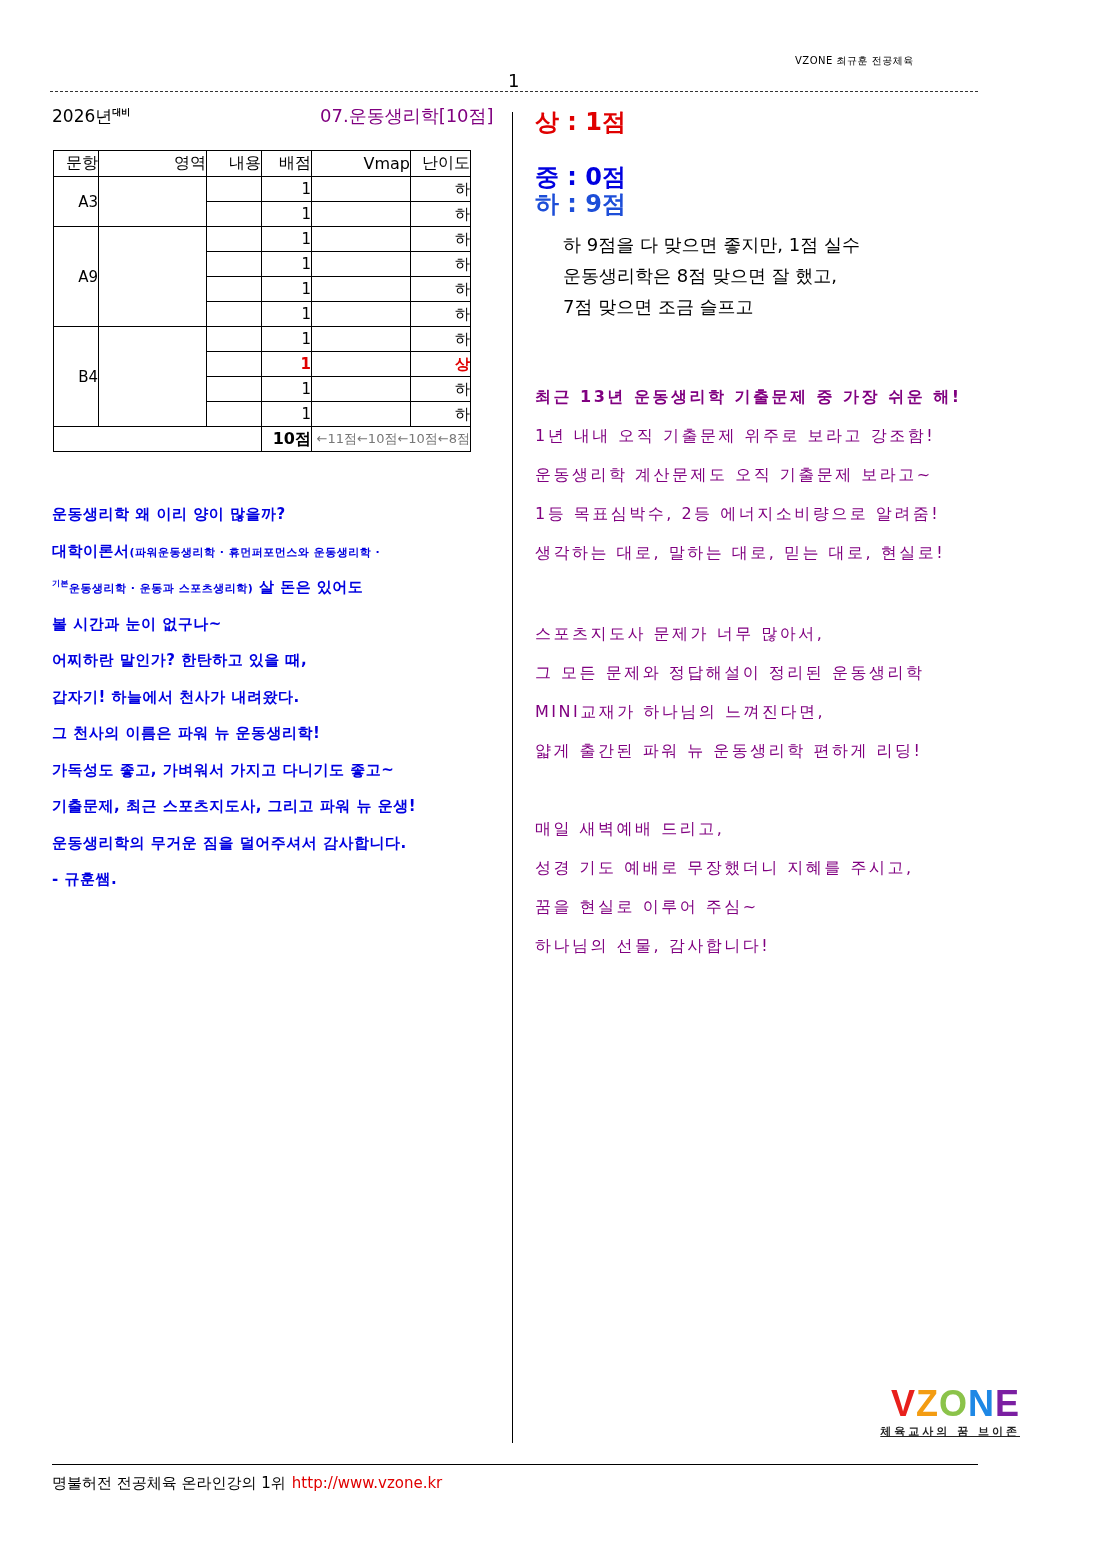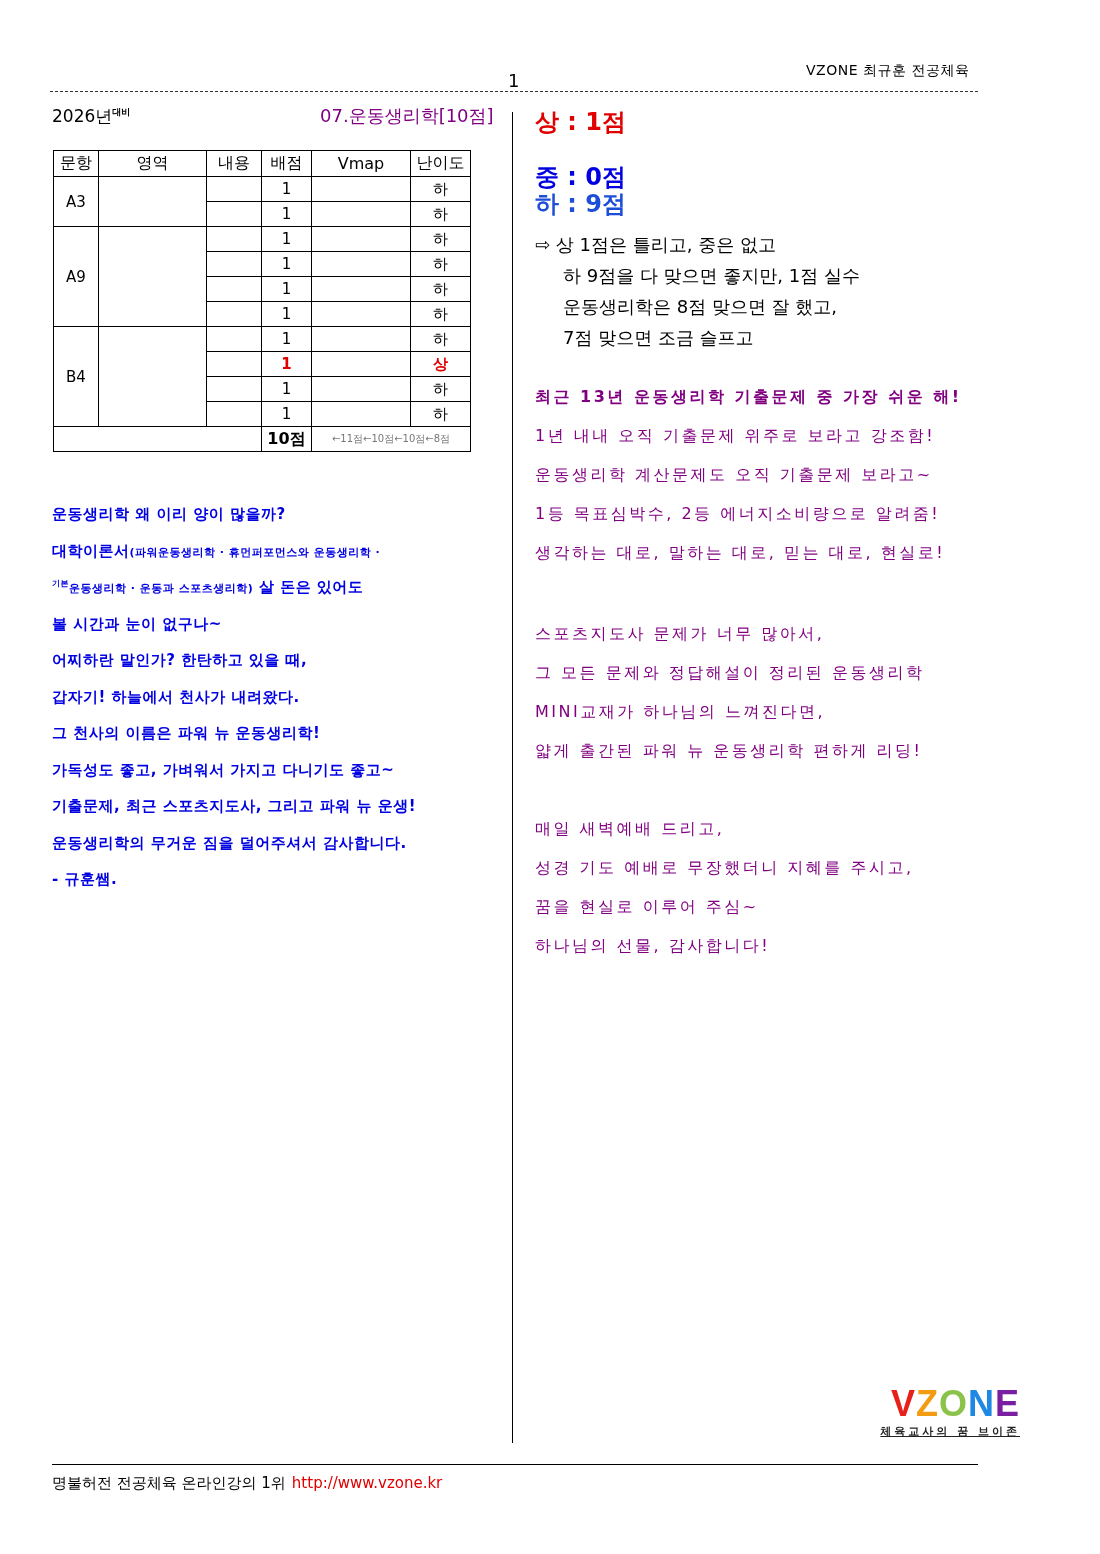--- a/index.html
+++ b/index.html
@@ -1,35 +1,35 @@
 <!DOCTYPE html>
 <html><head>
 <meta charset="utf-8">
 <style>
   html, body { margin: 0; padding: 0; background: #ffffff; }
   body { width: 1100px; height: 1554px; position: relative; overflow: hidden;
          font-family: "DejaVu Sans", "Liberation Sans", sans-serif; color: #000; }
   .abs { position: absolute; }
-  .header-brand { left: 795px; top: 62px; font-size: 14px; letter-spacing: 0.5px; margin-left: 11px; }
+  .header-brand { left: 795px; top: 54px; font-size: 10px; letter-spacing: 0.5px; }
   .dash-line { left: 50px; top: 91px; width: 928px; height: 0; border-top: 1px dashed #333; }
   .page-num { left: 508px; top: 70px; font-size: 18px; }
   .year { left: 52px; top: 105px; font-size: 17px; }
   .year sup { font-size: 9px; font-weight: bold; vertical-align: 7px; }
   .chapter { left: 320px; top: 104px; font-size: 18px; color: #800080; }
   .vdivider { left: 512px; top: 112px; width: 0; height: 1331px; border-left: 1.5px solid #000; }
 
   table.grid { position: absolute; left: 53px; top: 150px; border-collapse: collapse;
                font-size: 15px; }
-  table.grid td { border: 1px solid #000; height: 24px; padding: 0; text-align: center; }
+  table.grid td { border: 1px solid #000; height: 24px; padding: 0; text-align: right; }
   table.grid tr.head td { height: 25px; font-size: 16px; }
   .c1 { width: 44px; } .c2 { width: 107px; } .c3 { width: 54px; }
   .c4 { width: 49px; } .c5 { width: 98px; } .c6 { width: 59px; }
   .red-bold { color: #e00000; font-weight: bold; }
   .total-cell { font-weight: bold; font-size: 16px; }
-  .history { color: #777; font-size: 10px; white-space: nowrap; }
+  .history { color: #777; font-size: 13px; white-space: nowrap; }
 
   .grade { left: 535px; font-size: 24px; font-weight: bold; }
   .g1 { top: 106px; color: #e00000; }
   .g2 { top: 161px; color: #0000e0; }
   .g3 { top: 188px; color: #1d4ed8; }
   .note { left: 535px; top: 229px; font-size: 18px; line-height: 31px; }
   .note .ln { display: block; white-space: nowrap; }
   .note .ind { padding-left: 28px; }
 
   .purple-block { left: 535px; font-size: 16px; color: #800080; letter-spacing: 2.5px; white-space: nowrap; }
@@ -149,21 +149,20 @@
     <td colspan="2" class="history">←11점←10점←10점←8점</td>
   </tr>
 </tbody>
   </table>
 
 <div class="abs grade g1">상 : 1점</div>
 <div class="abs grade g2">중 : 0점</div>
 <div class="abs grade g3">하 : 9점</div>
 
 <div class="abs note">
-  <span class="ln"><span>⇨</span> <span>상 1점은 틀리고, 중은 없고</span></span>
   <span class="ln ind">하 9점을 다 맞으면 좋지만, 1점 실수</span>
   <span class="ln ind">운동생리학은 8점 맞으면 잘 했고,</span>
   <span class="ln ind">7점 맞으면 조금 슬프고</span>
 </div>
 
 <div class="abs purple-block pb1">
   <span class="ln">최근 13년 운동생리학 기출문제 중 가장 쉬운 해!</span>
   <span class="ln">1년 내내 오직 기출문제 위주로 보라고 강조함!</span>
   <span class="ln">운동생리학 계산문제도 오직 기출문제 보라고~</span>
   <span class="ln">1등 목표심박수, 2등 에너지소비량으로 알려줌!</span>

